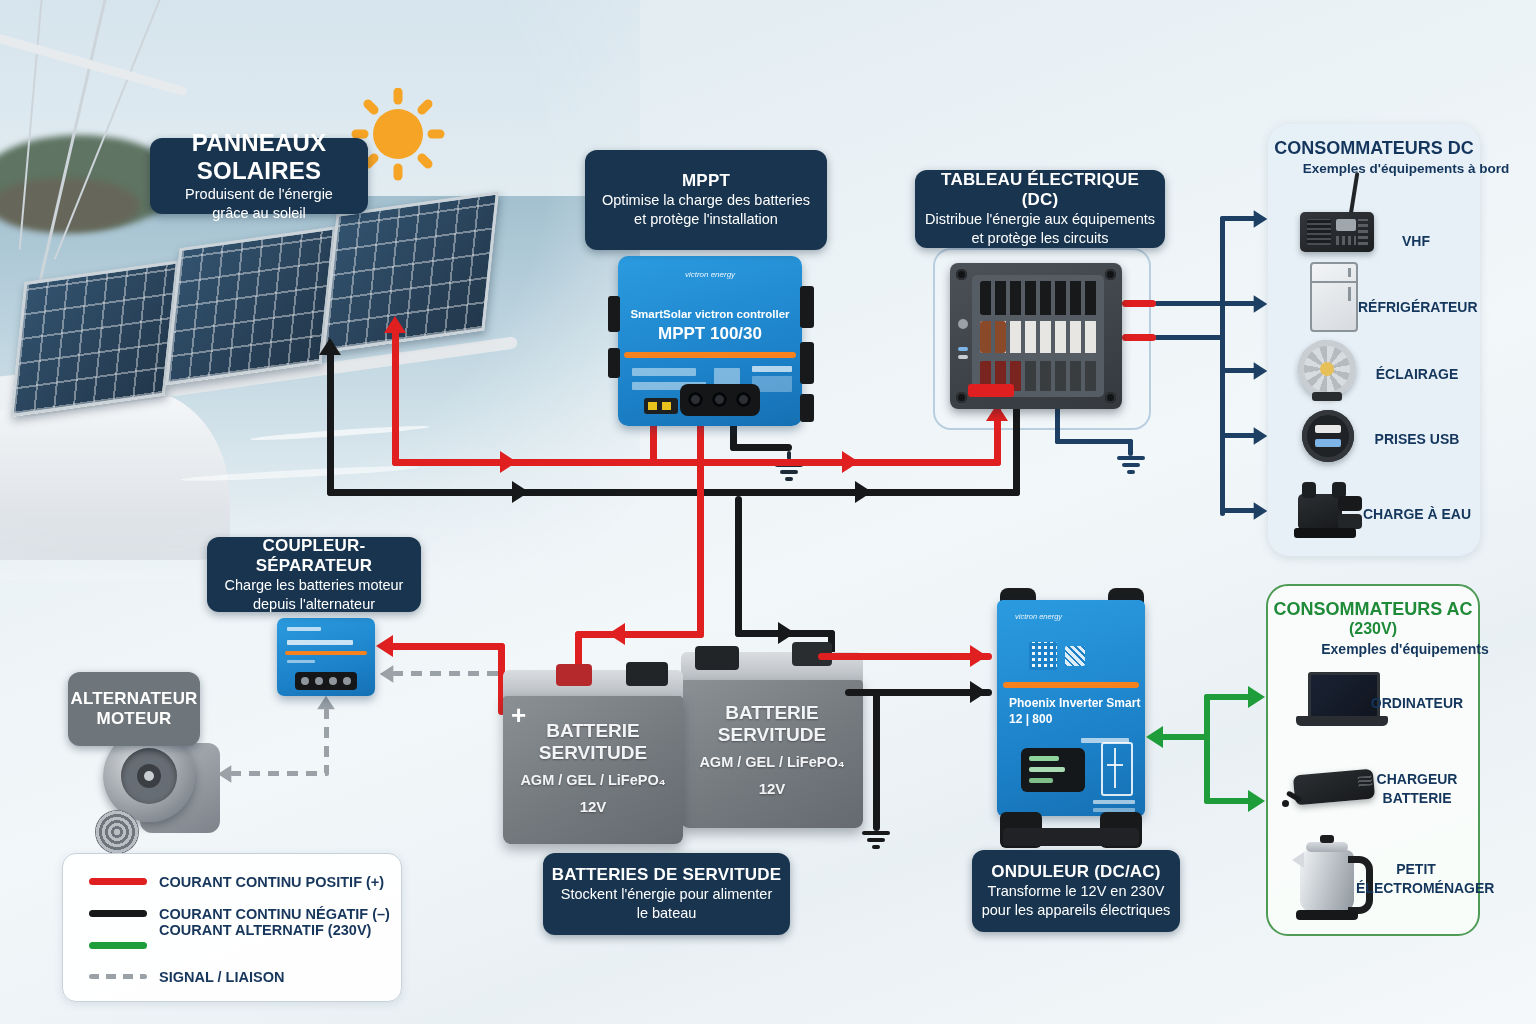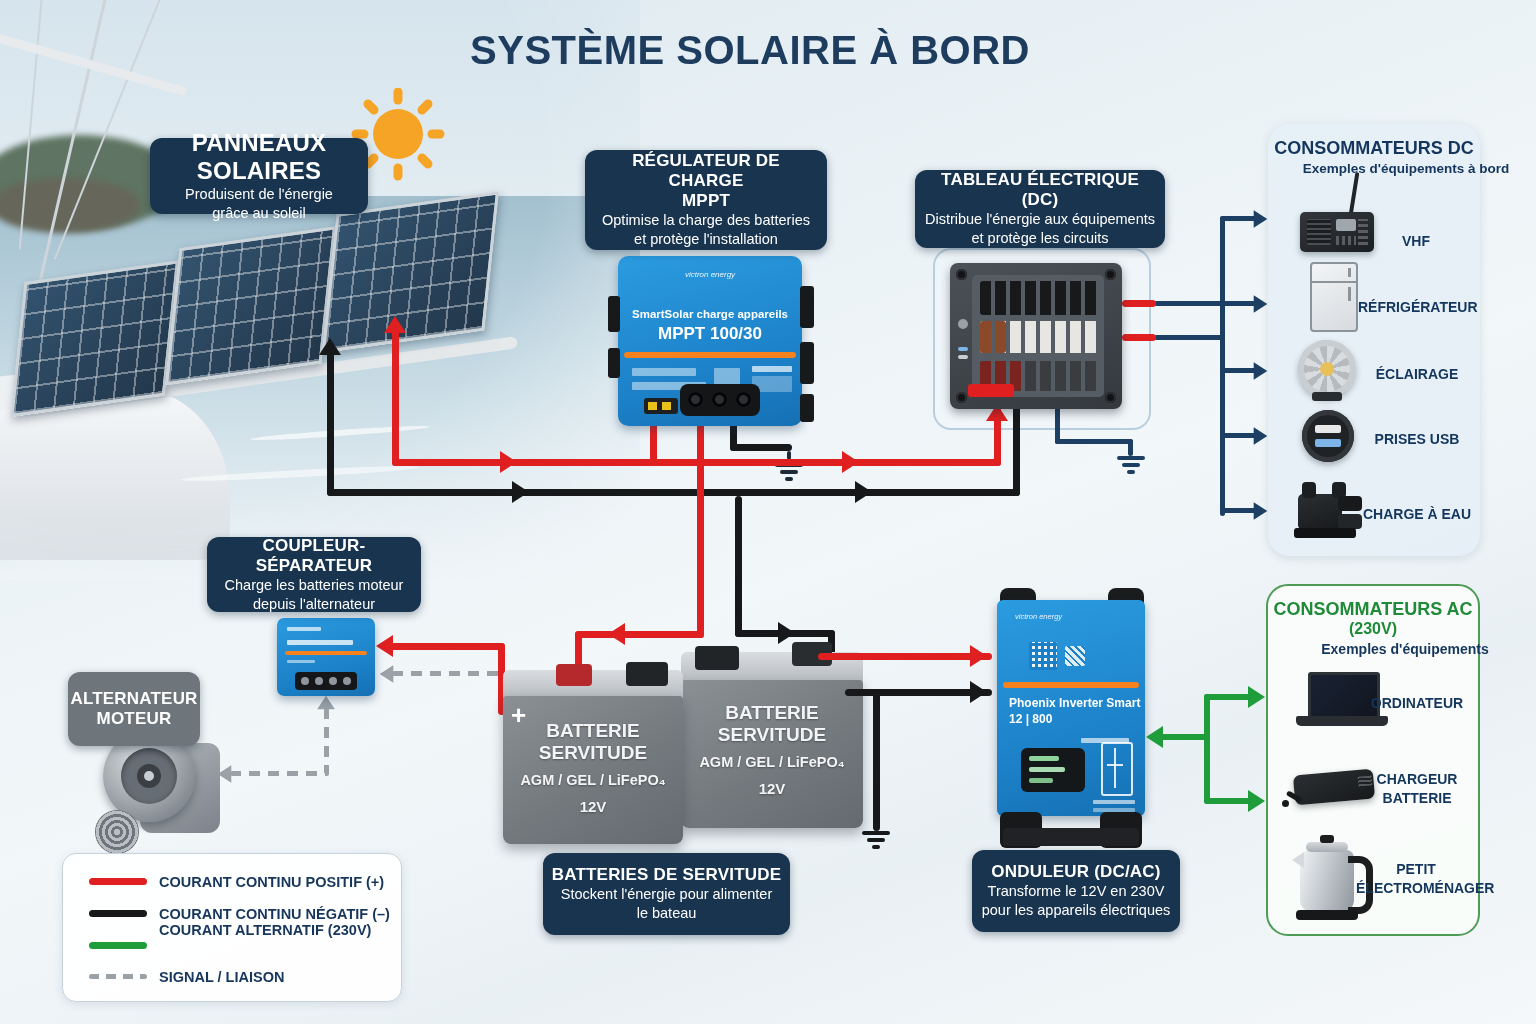--- a/index.html
+++ b/index.html
@@ -192,21 +192,21 @@
   <div class="w red" style="left:1122px;top:334px;width:34px;height:7px;"></div>
   <div class="arl sm" style="--c:#e02020;left:1106px;top:326px;"></div>
 
   <div class="abs blue-dev" style="left:618px;top:256px;width:184px;height:170px;">
     <div class="abs" style="left:-10px;top:40px;width:12px;height:36px;background:#17191b;border-radius:3px;"></div>
     <div class="abs" style="left:-10px;top:92px;width:12px;height:30px;background:#17191b;border-radius:3px;"></div>
     <div class="abs" style="right:-12px;top:30px;width:14px;height:42px;background:#17191b;border-radius:3px;"></div>
     <div class="abs" style="right:-12px;top:86px;width:14px;height:42px;background:#17191b;border-radius:3px;"></div>
     <div class="abs" style="right:-12px;top:138px;width:14px;height:28px;background:#17191b;border-radius:3px;"></div>
     <div class="devtext" style="left:50%;transform:translateX(-50%);top:14px;font-size:8px;font-style:italic;opacity:.9;">victron energy</div>
-    <div class="devtext" style="left:50%;transform:translateX(-50%);top:52px;font-size:11.5px;font-weight:bold;">SmartSolar charge appareils</div>
+    <div class="devtext" style="left:50%;transform:translateX(-50%);top:52px;font-size:11.5px;font-weight:bold;">SmartSolar victron controller</div>
     <div class="devtext" style="left:50%;transform:translateX(-50%);top:68px;font-size:17px;font-weight:bold;">MPPT 100/30</div>
     <div class="abs orange" style="left:6px;top:96px;width:172px;height:6px;border-radius:3px;"></div>
     <div class="microbar" style="left:14px;top:112px;width:64px;height:8px;opacity:.55;"></div>
     <div class="microbar" style="left:14px;top:126px;width:74px;height:8px;opacity:.55;"></div>
     <div class="microbar" style="left:96px;top:112px;width:26px;height:22px;opacity:.5;"></div>
     <div class="microbar" style="left:134px;top:110px;width:40px;height:6px;opacity:.8;"></div>
     <div class="microbar" style="left:134px;top:120px;width:40px;height:16px;opacity:.35;"></div>
     <div class="abs" style="left:26px;top:116px;width:34px;height:16px;background:#1d1f21;border-radius:3px;top:142px;">
       <div class="abs" style="left:4px;top:4px;width:9px;height:8px;background:#e8c11c;"></div>
       <div class="abs" style="left:18px;top:4px;width:9px;height:8px;background:#e8c11c;"></div>
@@ -392,21 +392,20 @@
   </div>
   <div class="itemlabel" style="left:1356px;top:860px;width:120px;">PETIT ÉLECTROMÉNAGER</div>
 
   <div class="callout" style="left:150px;top:138px;width:218px;height:76px;">
     <div class="t" style="font-size:24px;">PANNEAUX SOLAIRES</div>
     <div class="d">Produisent de l'énergie</div>
     <div class="d">grâce au soleil</div>
   </div>
 
   <div class="callout" style="left:585px;top:150px;width:242px;height:100px;">
-    <div class="t">RÉGULATEUR DE CHARGE</div>
     <div class="t">MPPT</div>
     <div class="d">Optimise la charge des batteries</div>
     <div class="d">et protège l'installation</div>
   </div>
 
   <div class="callout" style="left:207px;top:537px;width:214px;height:75px;">
     <div class="t">COUPLEUR-SÉPARATEUR</div>
     <div class="d">Charge les batteries moteur</div>
     <div class="d">depuis l'alternateur</div>
   </div>
@@ -438,15 +437,14 @@
     <div class="legline" style="left:26px;top:24px;background:#e02020;"></div>
     <div class="leglabel" style="left:96px;top:20px;">COURANT CONTINU POSITIF (+)</div>
     <div class="legline" style="left:26px;top:56px;background:#161819;"></div>
     <div class="leglabel" style="left:96px;top:52px;">COURANT CONTINU NÉGATIF (–)</div>
     <div class="legline" style="left:26px;top:88px;background:#1f9d3a;"></div>
     <div class="leglabel" style="left:96px;top:68px;">COURANT ALTERNATIF (230V)</div>
     <div class="legline" style="left:26px;top:120px;height:5px;background:repeating-linear-gradient(90deg,#9aa1a7 0 10px,transparent 10px 17px);"></div>
     <div class="leglabel" style="left:96px;top:115px;">SIGNAL / LIAISON</div>
   </div>
 
-  <div class="abs" style="left:380px;top:28px;width:740px;text-align:center;font-size:40px;font-weight:800;color:#1d3c5e;letter-spacing:.5px;">SYSTÈME SOLAIRE À BORD</div>
 
 </div>
 
 </body></html>

